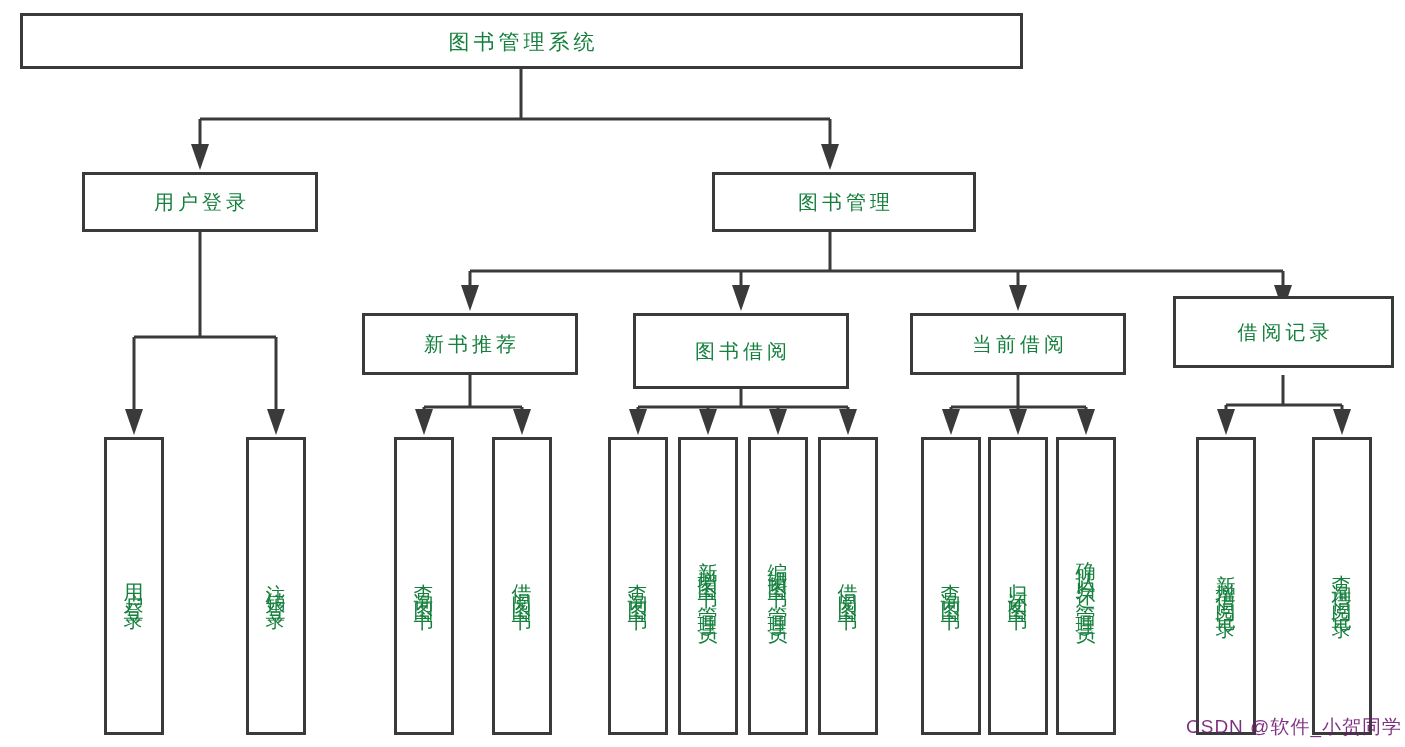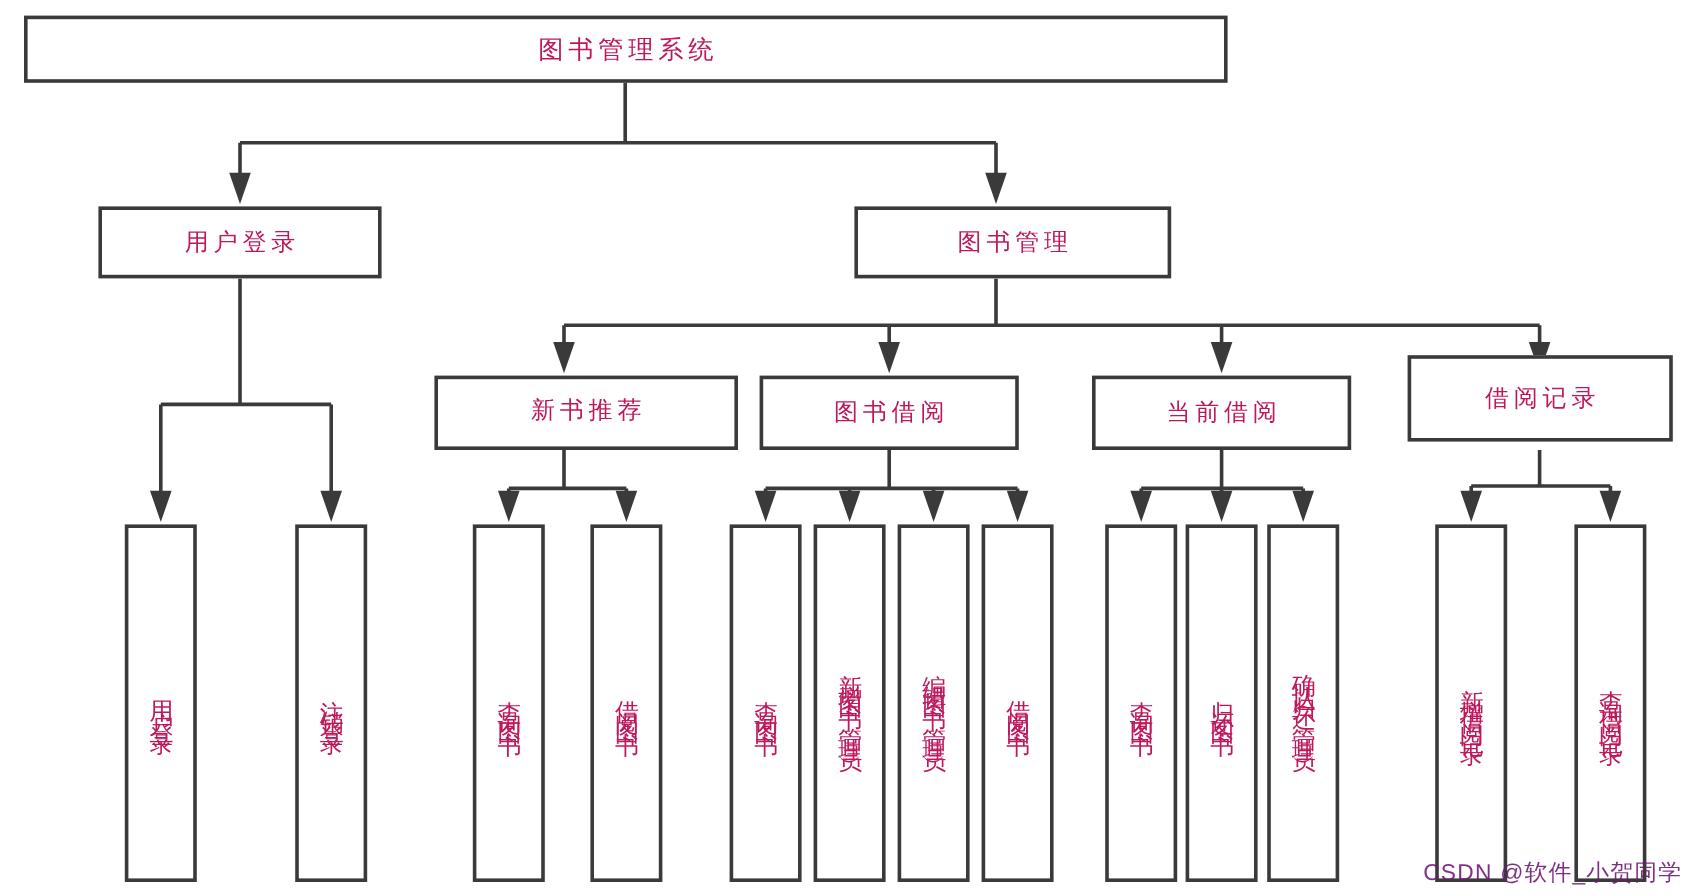--- a/index.html
+++ b/index.html
@@ -3,21 +3,21 @@
 <meta charset="utf-8">
 <style>
   html,body{margin:0;padding:0;}
   body{
     width:1405px;height:747px;position:relative;overflow:hidden;
     background:#ffffff;
     font-family:"Liberation Sans","DejaVu Sans",sans-serif;
   }
   .box{
     position:absolute;box-sizing:border-box;
-    border:3px solid #3a3a3a;background:#ffffff;color:#be185d;
+    border:3px solid #3a3a3a;background:#ffffff;color:#15803d;
     display:flex;align-items:center;justify-content:center;
     line-height:1;
   }
   .h{font-size:20px;letter-spacing:4px;text-indent:4px;}
   .root-label{font-size:21px;}
   .v{
     writing-mode:vertical-rl;text-orientation:mixed;
     font-size:20px;letter-spacing:9px;
   }
   #connectors{
@@ -62,22 +62,22 @@
     <polygon points="1226,435 1217,409 1235,409"></polygon>
     <polygon points="1342,435 1333,409 1351,409"></polygon>
   </g>
 </svg>
 
 <div class="box h root-label" style="left:20px;top:13px;width:1003px;height:56px;">图书管理系统</div>
 
 <div class="box h" style="left:82px;top:172px;width:236px;height:60px;">用户登录</div>
 <div class="box h" style="left:712px;top:172px;width:264px;height:60px;">图书管理</div>
 
-<div class="box h" style="left:362px;top:313px;width:253px;height:62px;font-family:Liberation Mono, monospace;">新书推荐</div>
-<div class="box h" style="left:633px;top:313px;width:216px;height:62px;">图书借阅</div>
+<div class="box h" style="left:362px;top:313px;width:216px;height:62px;">新书推荐</div>
+<div class="box h" style="left:633px;top:313px;width:216px;height:76px;">图书借阅</div>
 <div class="box h" style="left:910px;top:313px;width:216px;height:62px;">当前借阅</div>
 <div class="box h" style="left:1173px;top:296px;width:221px;height:72px;">借阅记录</div>
 
 <div class="box v" style="left:104px;top:437px;width:60px;height:298px;">用户登录</div>
 <div class="box v" style="left:246px;top:437px;width:60px;height:298px;">注销登录</div>
 
 <div class="box v" style="left:394px;top:437px;width:60px;height:298px;">查询图书</div>
 <div class="box v" style="left:492px;top:437px;width:60px;height:298px;">借阅图书</div>
 
 <div class="box v" style="left:608px;top:437px;width:60px;height:298px;">查询图书</div>

